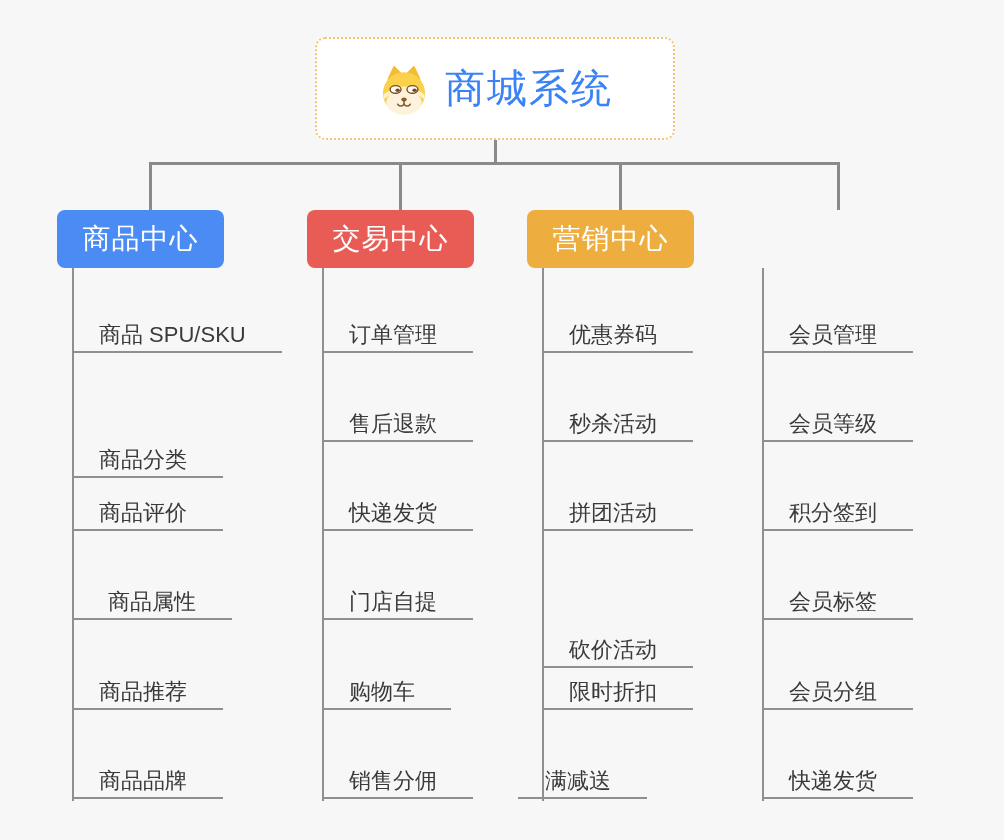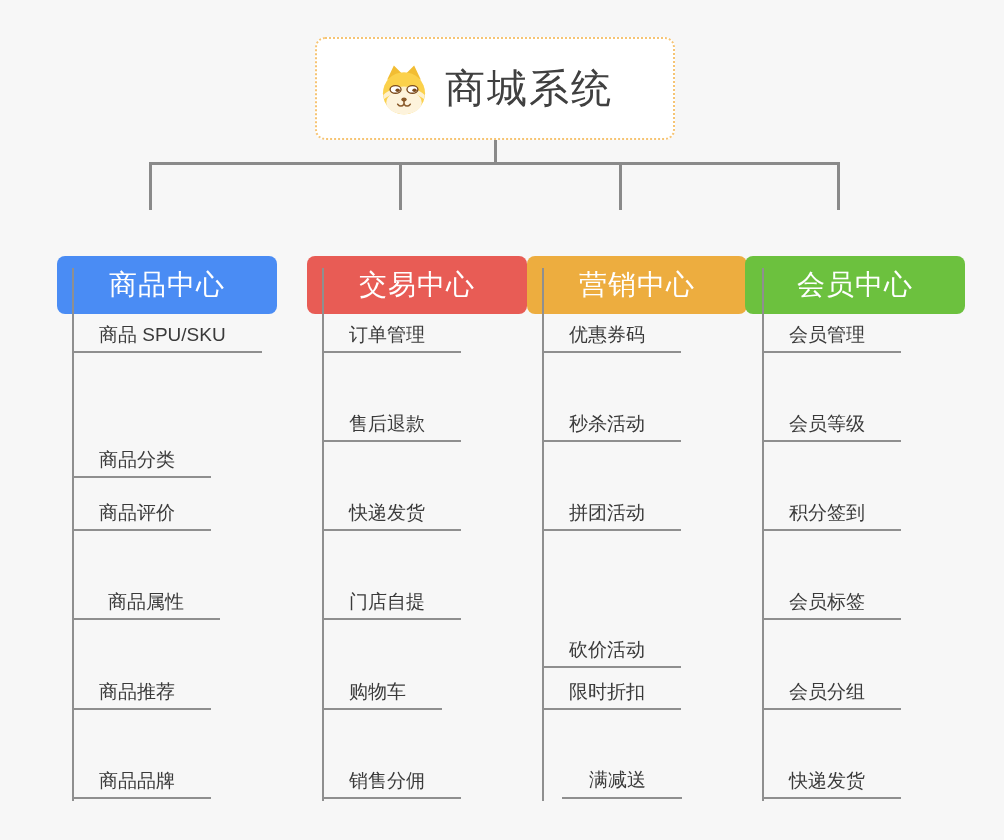--- a/index.html
+++ b/index.html
@@ -11,35 +11,35 @@
   .line.h{height:3px;}
   .line.v{width:3px;}
   .trunk{position:absolute;width:2px;background:#8f8f8f;}
 
   
   .root{
     position:absolute;left:315px;top:37px;width:360px;height:103px;
     background:#ffffff;border:2px dotted #f6c473;border-radius:10px;
     box-sizing:border-box;display:flex;align-items:center;justify-content:center;gap:14px;
   }
-  .root-title{font-size:40px;color:#404040;letter-spacing:2px;}
+  .root-title{font-size:40px;color:#3b82f6;letter-spacing:2px;}
   .root-icon{width:54px;height:54px;flex:0 0 auto;}
 
   
   .hdr{
-    position:absolute;top:210px;height:58px;width:220px;border-radius:8px;
+    position:absolute;top:210px;height:58px;width:167px;border-radius:8px;
     display:flex;align-items:center;justify-content:center;
-    color:#ffffff;font-size:28px;letter-spacing:1px;margin-top:46px;
+    color:#ffffff;font-size:28px;letter-spacing:1px;
   }
 
   
   .leaf{
     position:absolute;height:32px;line-height:32px;
     padding:0 36px 0 27px;border-bottom:2px solid #8f8f8f;
-    font-size:19px;color:#3a3a3a;white-space:nowrap;
+    font-size:22px;color:#3a3a3a;white-space:nowrap;
   }
 </style>
 </head>
 <body>
 
 <div class="canvas">
 
   <div class="line v" style="left:494px;top:140px;height:24px;"></div>
   <div class="line h" style="left:149px;top:162px;width:691px;"></div>
   <div class="line v" style="left:149px;top:162px;height:48px;"></div>
@@ -61,21 +61,20 @@
       <ellipse cx="32" cy="44.5" rx="3.2" ry="2.3" fill="#8a5a2b"></ellipse>
       <path d="M32,46.5 L32,50" stroke="#8a5a2b" stroke-width="1.8" fill="none" stroke-linecap="round"></path>
       <path d="M24.5,50 q3.75,4.5 7.5,0 q3.75,4.5 7.5,0" stroke="#8a5a2b" stroke-width="1.8" fill="none" stroke-linecap="round"></path>
     </svg>
     <span class="root-title">商城系统</span>
   </div>
 
   <div class="hdr" style="left: 57px; background: rgb(74, 140, 244);">商品中心</div>
   <div class="hdr" style="left: 307px; background: rgb(232, 92, 85);">交易中心</div>
   <div class="hdr" style="left: 527px; background: rgb(237, 173, 63);">营销中心</div>
-  <div class="hdr" style="left: 745px; background: rgb(108, 193, 62);">会员中心</div>
 
   <div class="trunk" style="left:72px;top:268px;height:533px;"></div>
   <div class="trunk" style="left:322px;top:268px;height:533px;"></div>
   <div class="trunk" style="left:542px;top:268px;height:533px;"></div>
   <div class="trunk" style="left:762px;top:268px;height:533px;"></div>
 
   <div class="leaf" style="left:72px;top:319px;">商品 SPU/SKU</div>
   <div class="leaf" style="left:72px;top:408px;margin-top:36px;">商品分类</div>
   <div class="leaf" style="left:72px;top:497px;">商品评价</div>
   <div class="leaf" style="left:72px;top:586px;padding-left:36px;">商品属性</div>
@@ -87,21 +86,21 @@
   <div class="leaf" style="left:322px;top:497px;">快递发货</div>
   <div class="leaf" style="left:322px;top:586px;">门店自提</div>
   <div class="leaf" style="left:322px;top:676px;">购物车</div>
   <div class="leaf" style="left:322px;top:765px;">销售分佣</div>
 
   <div class="leaf" style="left:542px;top:319px;">优惠券码</div>
   <div class="leaf" style="left:542px;top:408px;">秒杀活动</div>
   <div class="leaf" style="left:542px;top:497px;">拼团活动</div>
   <div class="leaf" style="left:542px;top:586px;margin-top:48px;">砍价活动</div>
   <div class="leaf" style="left:542px;top:676px;">限时折扣</div>
-  <div class="leaf" style="left:562px;top:765px;font-family:Liberation Mono, monospace;">满减送</div>
+  <div class="leaf" style="left:518px;top:765px;">满减送</div>
 
   <div class="leaf" style="left:762px;top:319px;">会员管理</div>
   <div class="leaf" style="left:762px;top:408px;">会员等级</div>
   <div class="leaf" style="left:762px;top:497px;">积分签到</div>
   <div class="leaf" style="left:762px;top:586px;">会员标签</div>
   <div class="leaf" style="left:762px;top:676px;">会员分组</div>
   <div class="leaf" style="left:762px;top:765px;">快递发货</div>
 
 </div>
 

